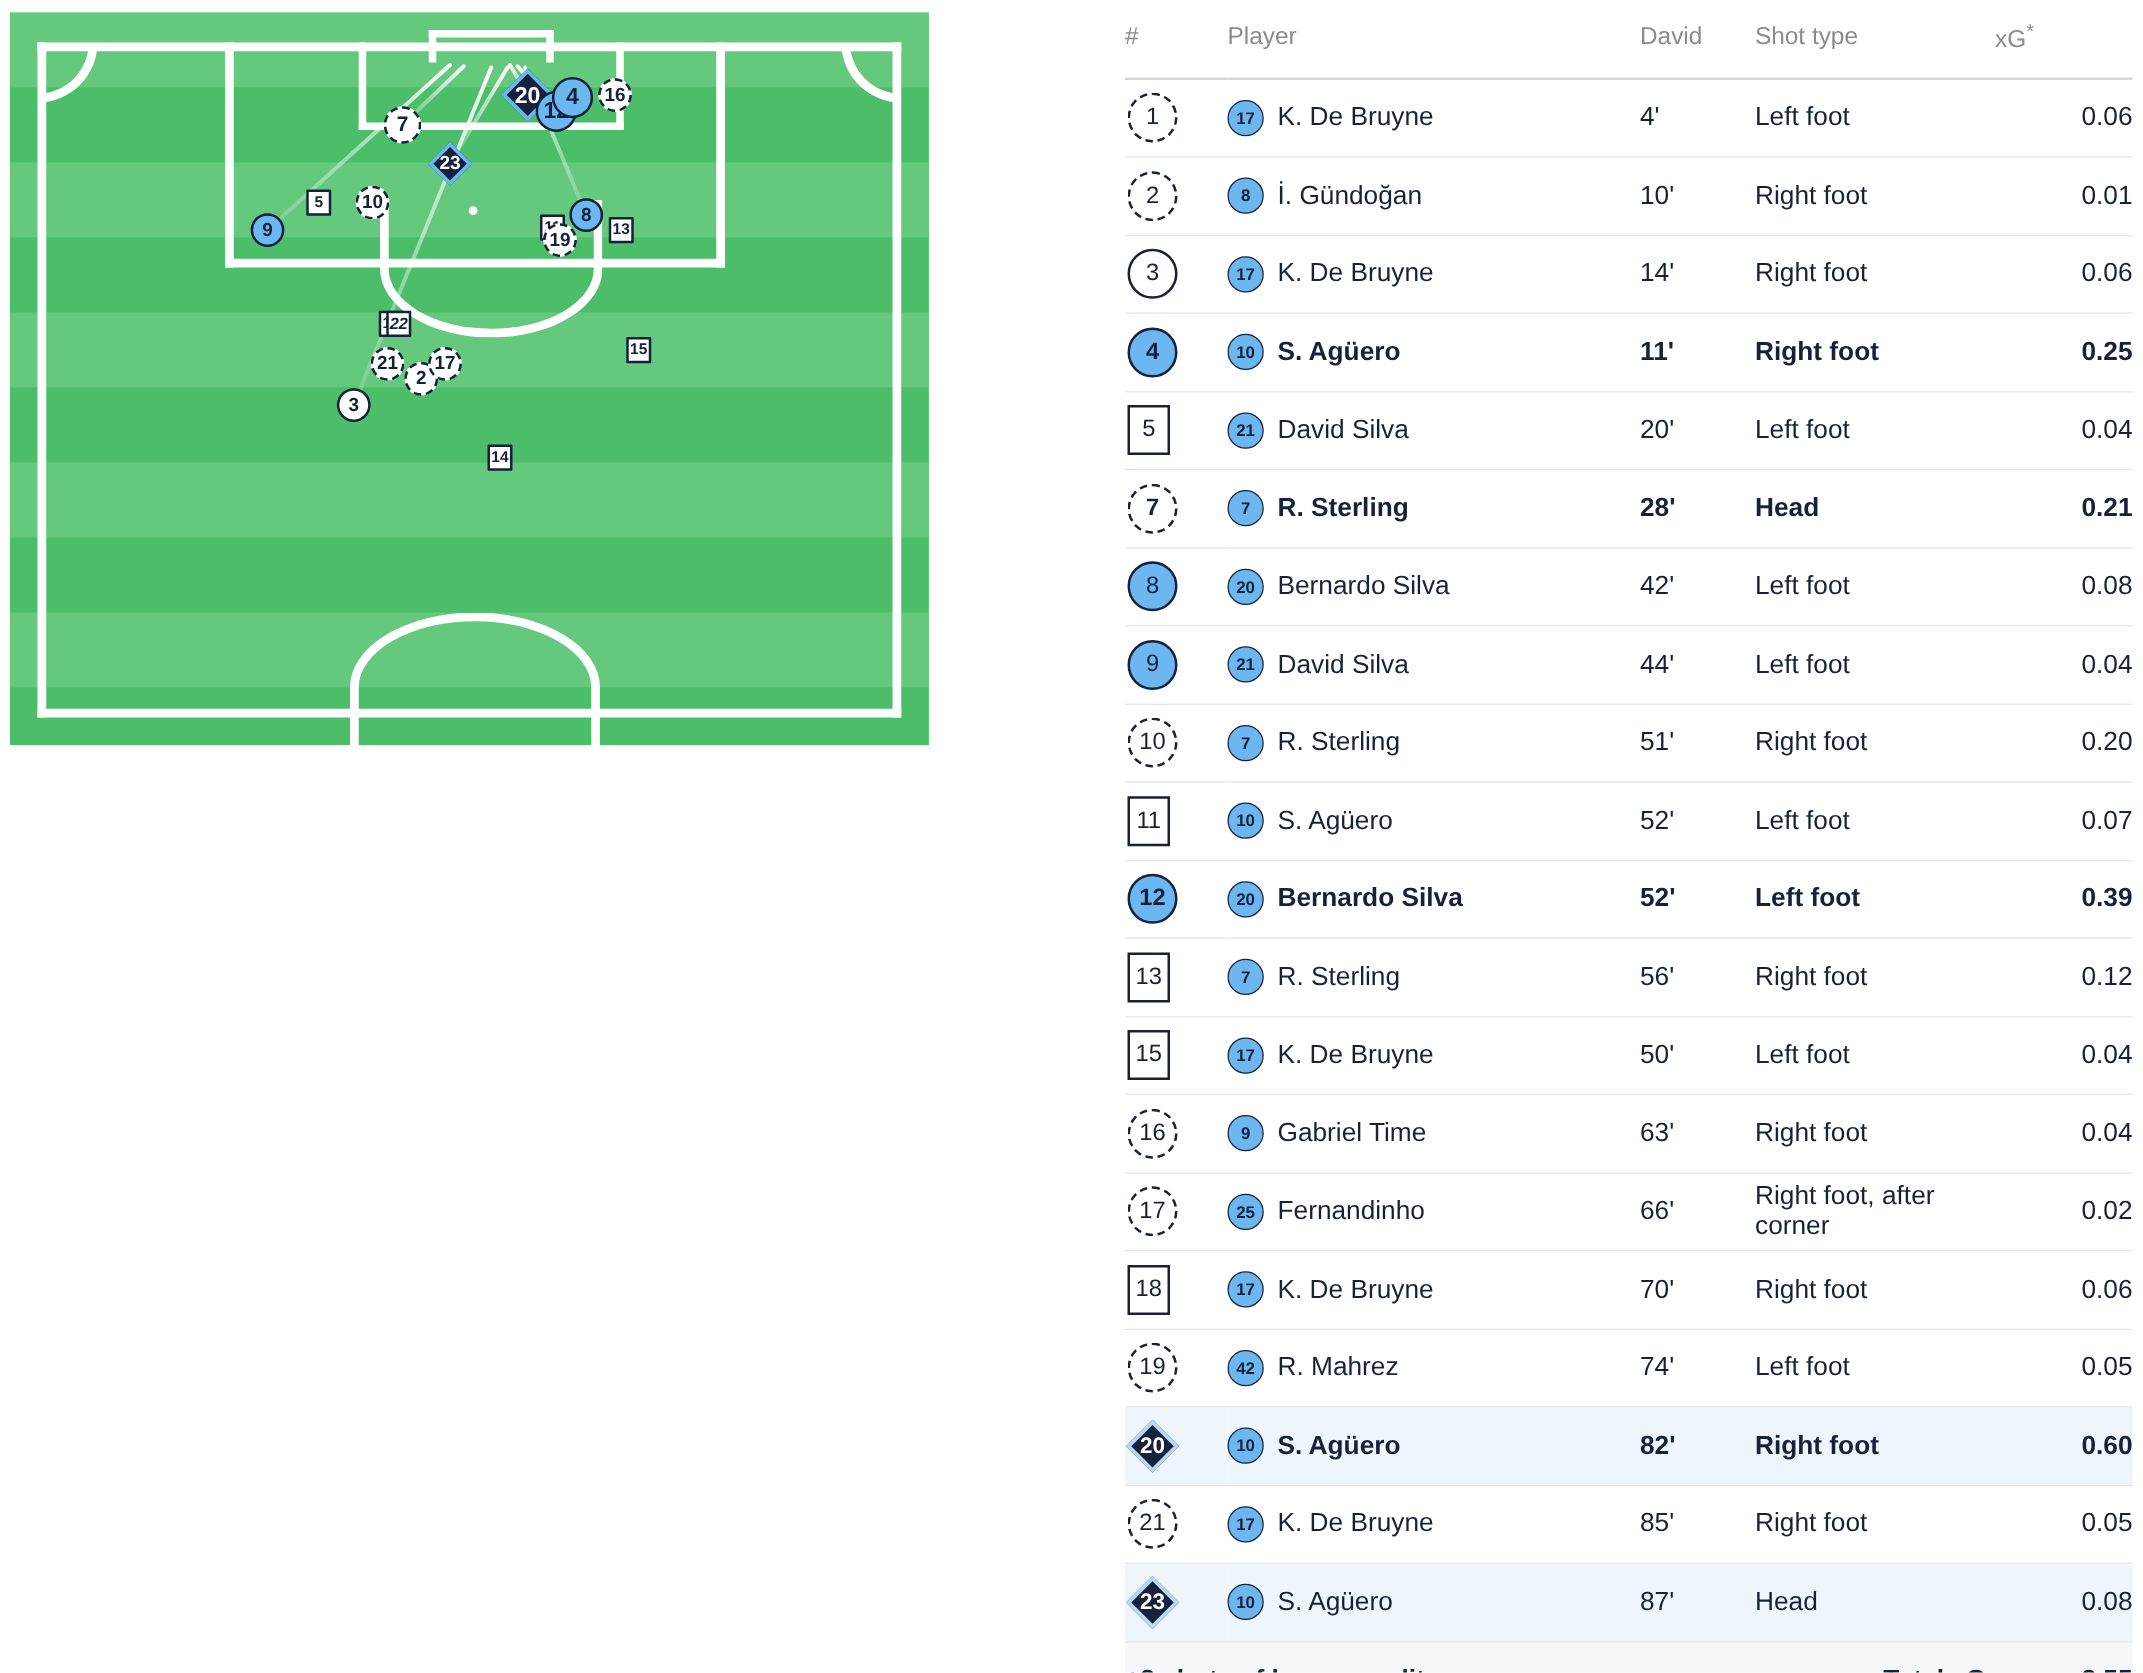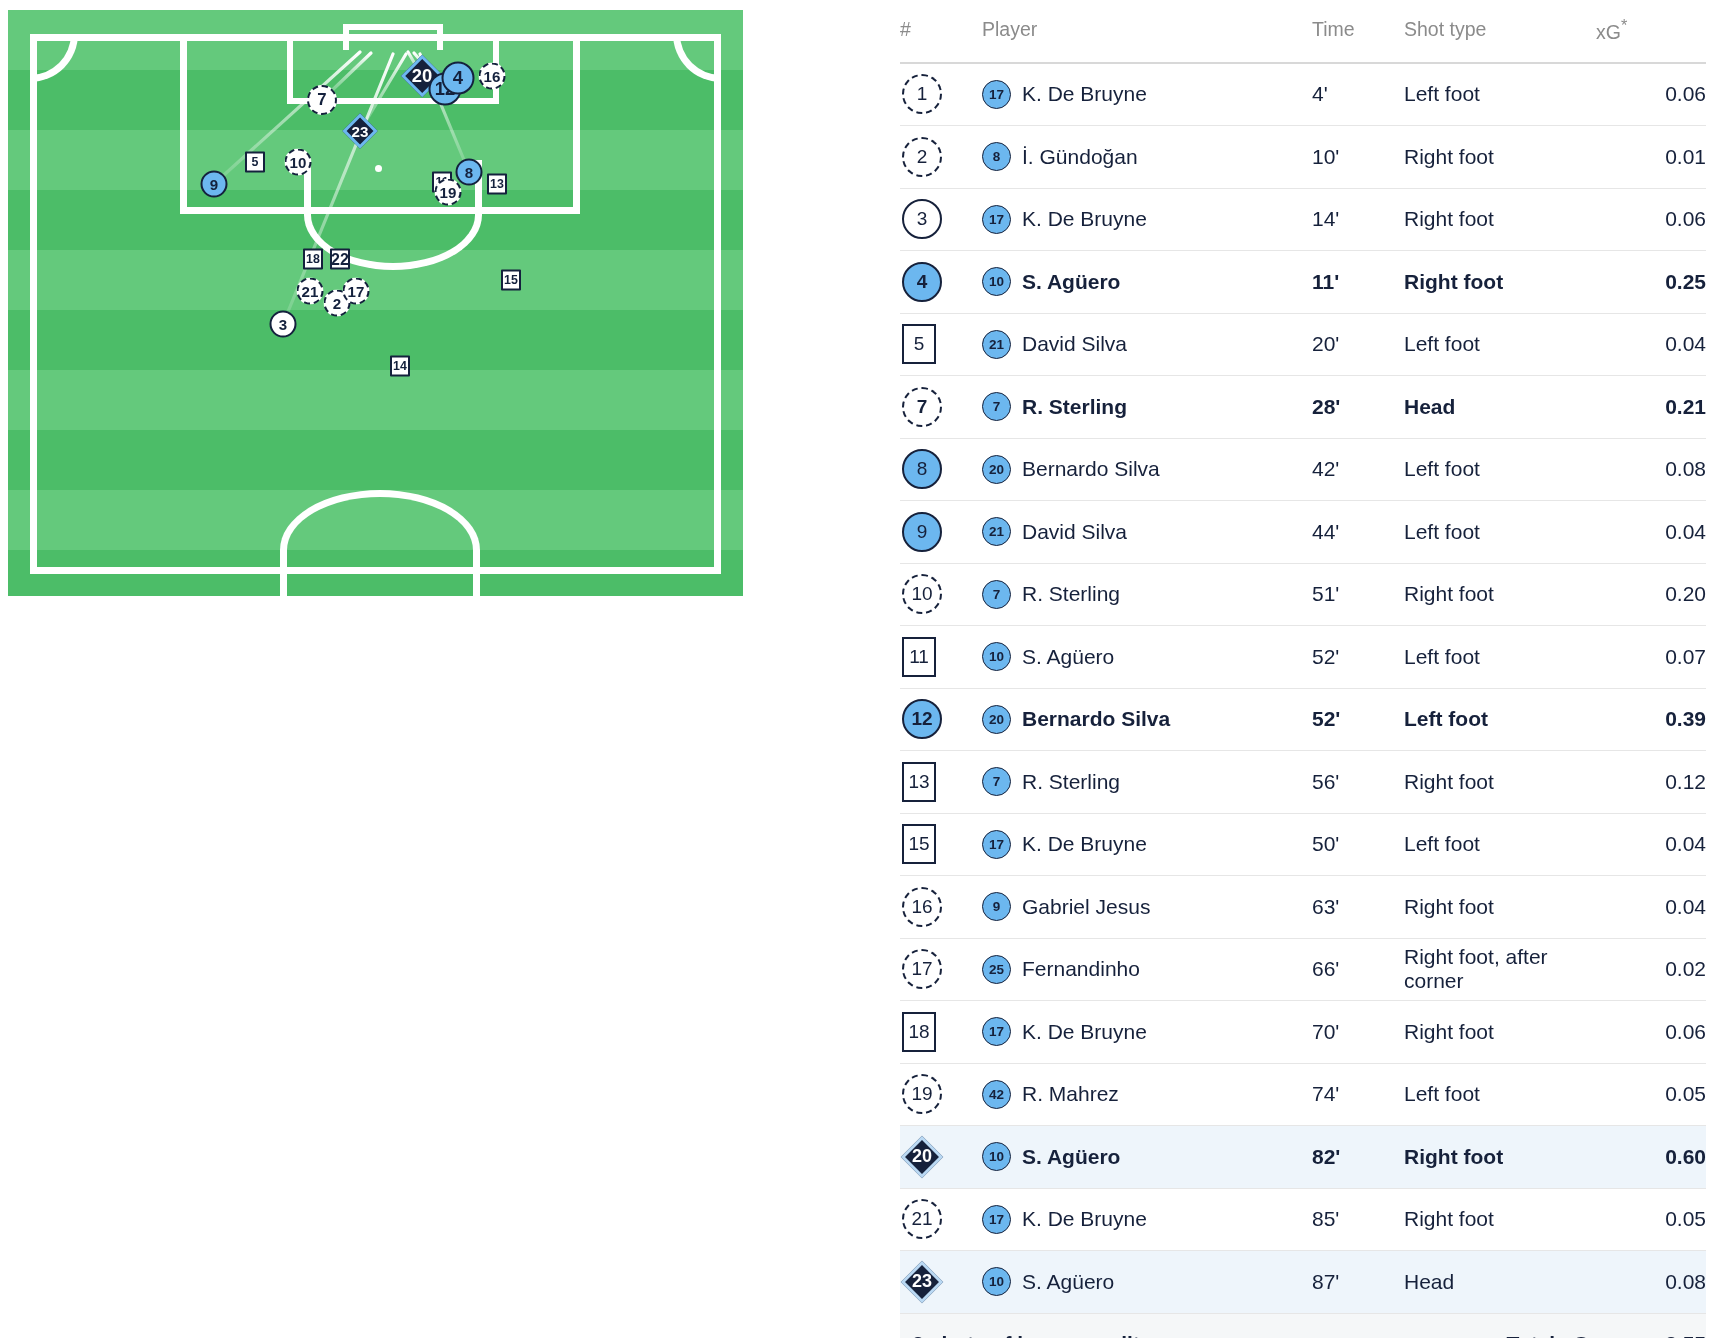--- a/index.html
+++ b/index.html
@@ -309,21 +309,21 @@
           </div>
           <div class="marker mk-circle-dashed" style="left: 440px; top: 182px; width: 27px; height: 27px; font-size: 15.12px;">
             <span>19</span>
           </div>
           <div class="marker mk-square" style="left: 489px; top: 174px; width: 20px; height: 21px; font-size: 12.4px;">
             <span>13</span>
           </div>
           <div class="marker mk-square" style="left: 305px; top: 249px; width: 20px; height: 21px; font-size: 12.4px;">
             <span>18</span>
           </div>
-          <div class="marker mk-square" style="left: 332px; top: 249px; width: 20px; height: 21px; font-size: 16px;">
+          <div class="marker mk-square" style="left: 311px; top: 249px; width: 20px; height: 21px; font-size: 13px; font-style: italic;">
             <span>22</span>
           </div>
           <div class="marker mk-circle-dashed" style="left: 302px; top: 281px; width: 27px; height: 27px; font-size: 15.12px;">
             <span>21</span>
           </div>
           <div class="marker mk-circle-dashed" style="left: 329px; top: 293px; width: 27px; height: 27px; font-size: 15.12px;">
             <span>2</span>
           </div>
           <div class="marker mk-circle-dashed" style="left: 348px; top: 281px; width: 27px; height: 27px; font-size: 15.12px;">
             <span>17</span>
@@ -340,21 +340,21 @@
         </div>
     </div>
   </div>
 
   <div id="table-panel">
     <table id="shots">
       <thead>
         <tr>
           <th class="col-idx">#</th>
           <th class="col-player">Player</th>
-          <th class="col-time">Time</th>
+          <th class="col-time">David</th>
           <th class="col-type">Shot type</th>
           <th class="col-xg"><span>xG</span><sup>*</sup></th>
         </tr>
       </thead>
       <tbody id="shots-body">
           <tr>
             <td class="col-idx">
               <div class="idx-cell">
                 <div class="idx-mark circle-dashed">
                   <span>1</span>
@@ -591,21 +591,21 @@
             <td class="col-idx">
               <div class="idx-cell">
                 <div class="idx-mark circle-dashed">
                   <span>16</span>
                 </div>
               </div>
             </td>
             <td class="col-player">
               <div class="player-cell">
                 <span class="jersey">9</span>
-                <span class="player-name">Gabriel Jesus</span>
+                <span class="player-name">Gabriel Time</span>
               </div>
             </td>
             <td class="col-time">63'</td>
             <td class="col-type">Right foot</td>
             <td class="col-xg">0.04</td>
           </tr>
           <tr>
             <td class="col-idx">
               <div class="idx-cell">
                 <div class="idx-mark circle-dashed">

